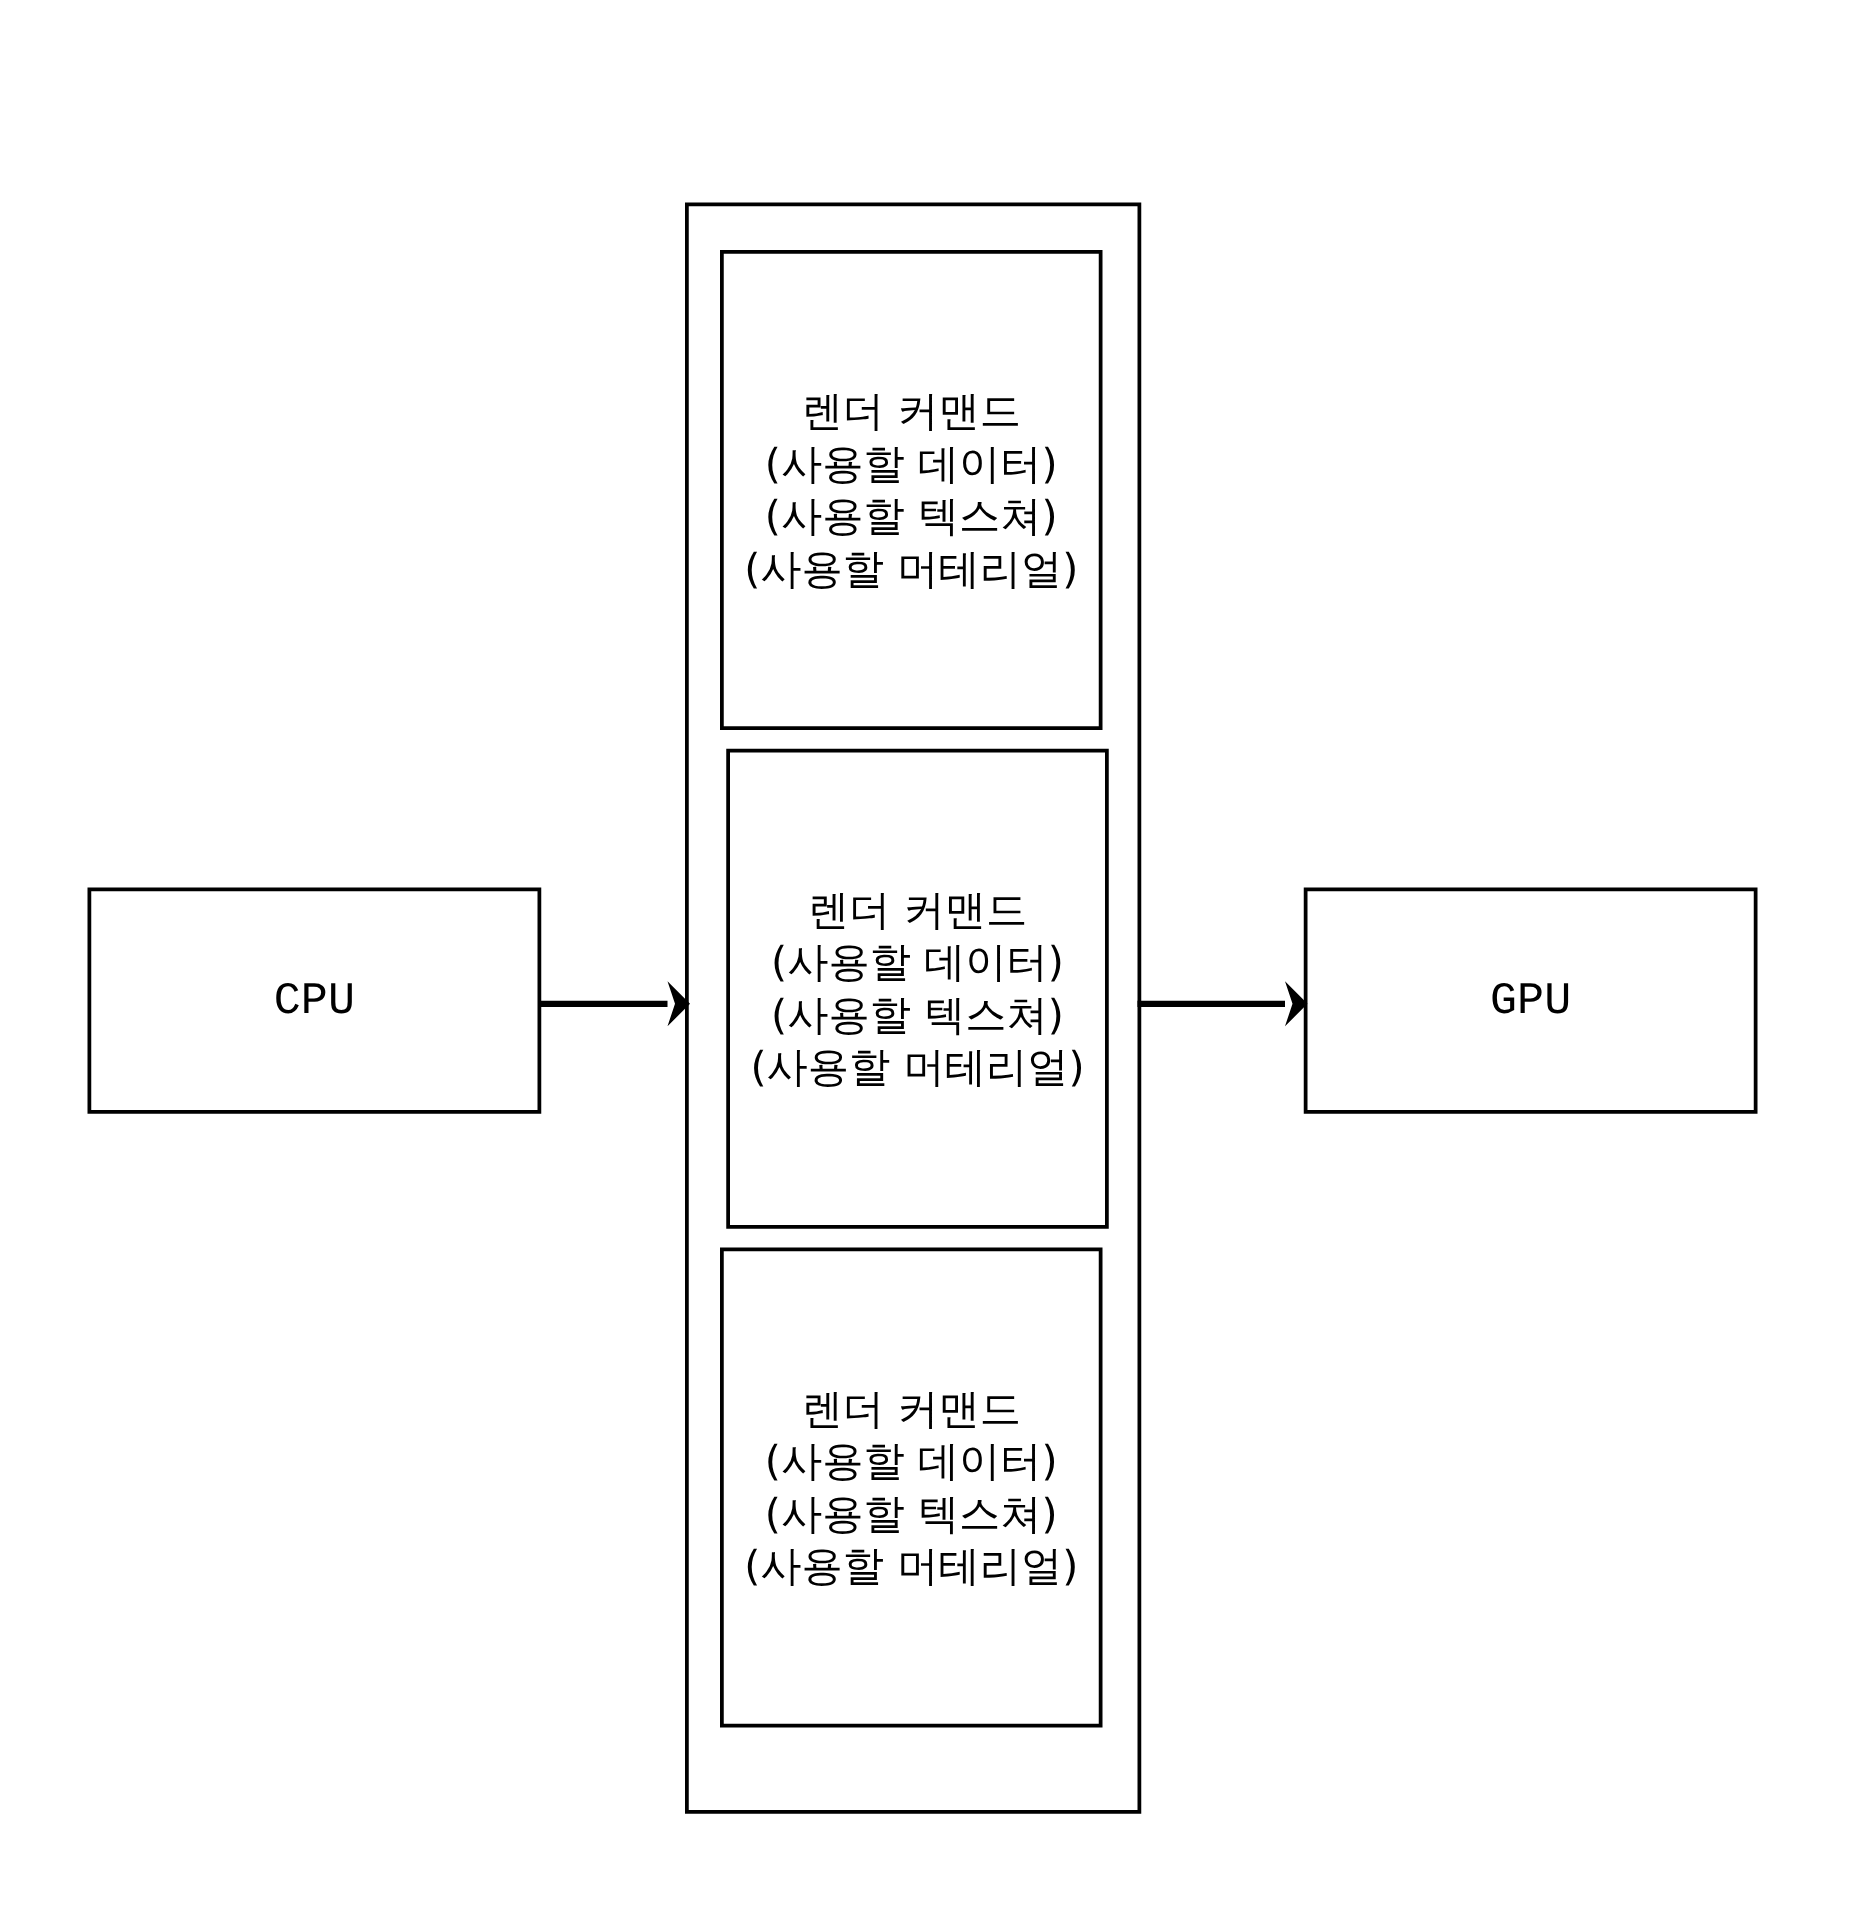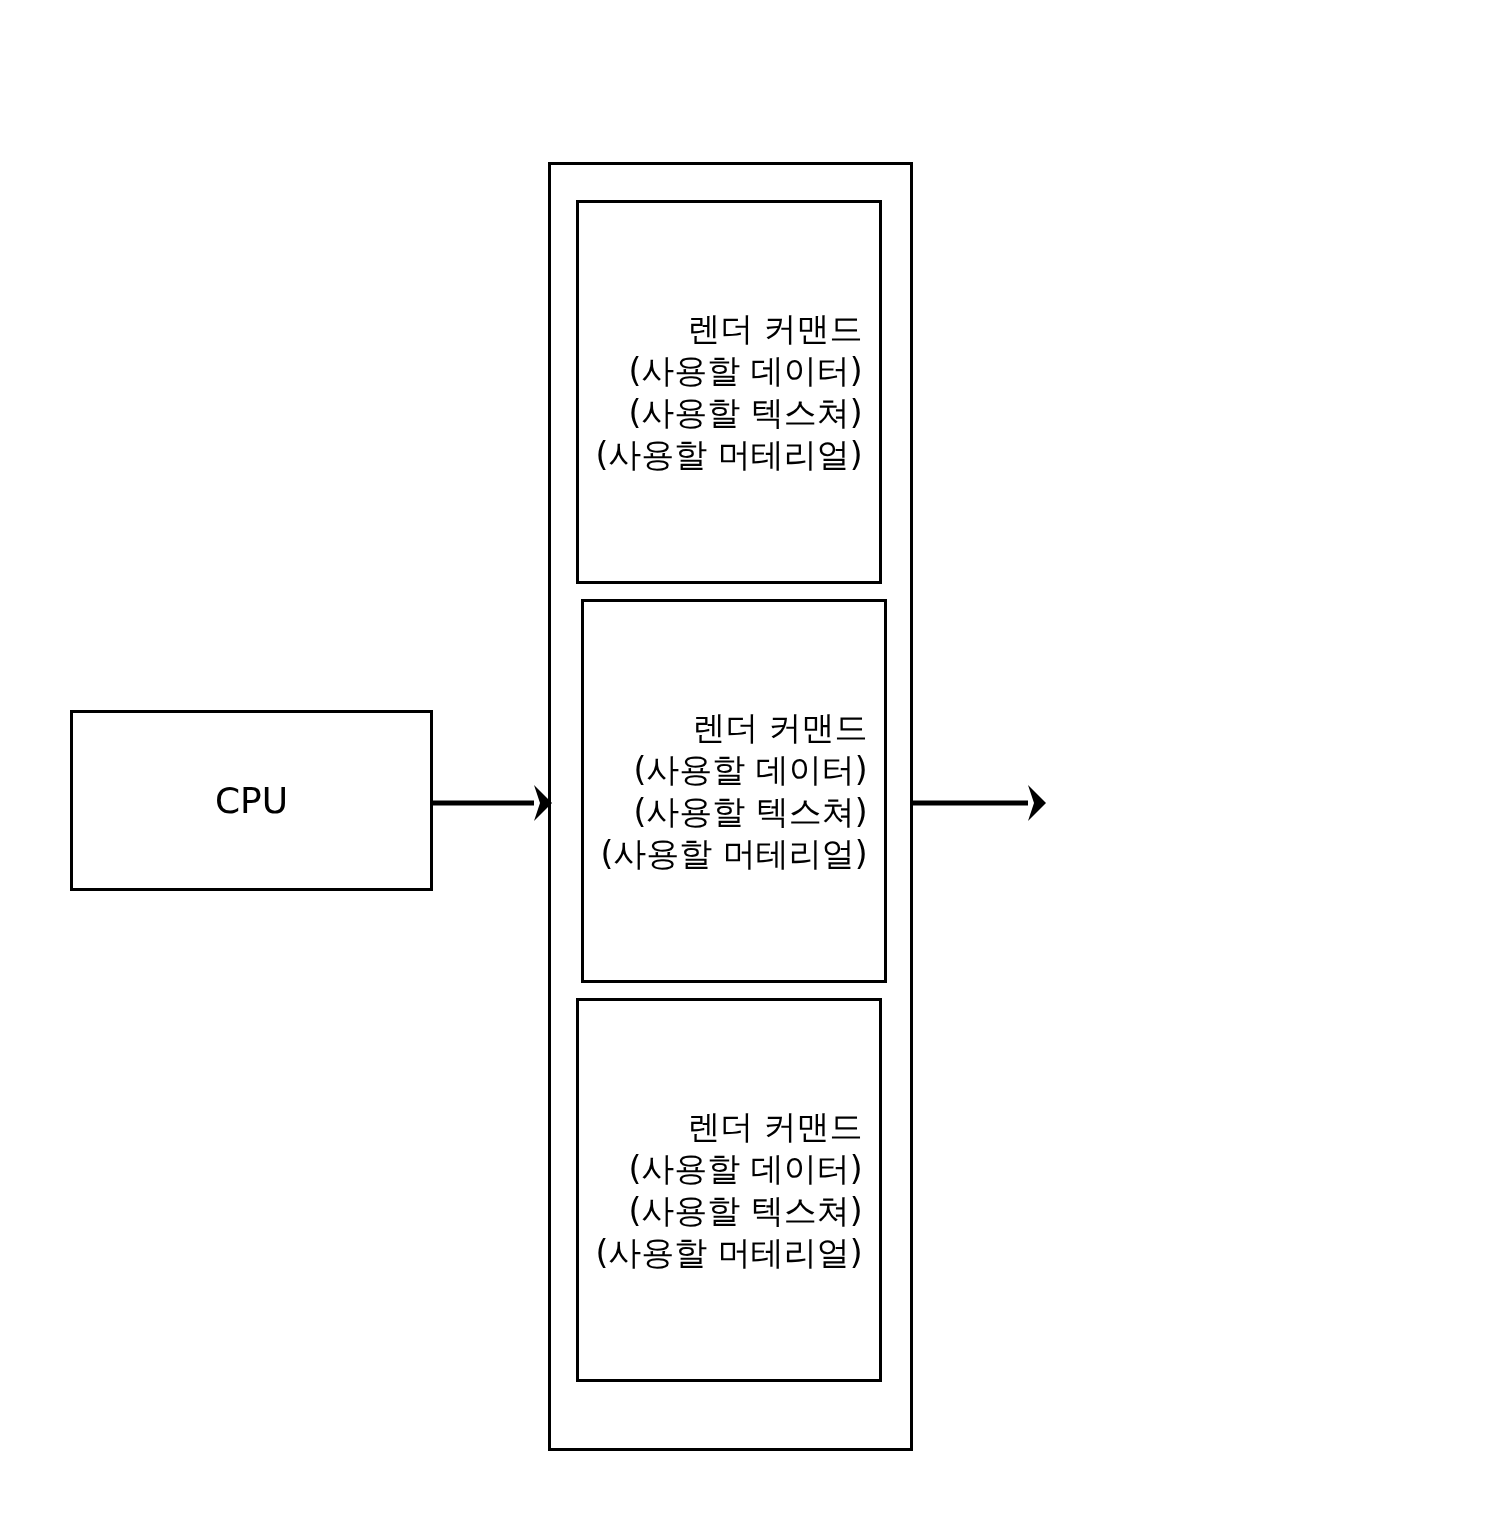--- a/index.html
+++ b/index.html
@@ -37,20 +37,21 @@
     position: absolute;
     box-sizing: border-box;
     border: 3px solid #000000;
     background: #ffffff;
   }
 
   .endpoint-box {
     display: flex;
     align-items: center;
     justify-content: center;
+    font-family: Liberation Mono, monospace;
   }
   .endpoint-label {
     font-size: 36px;
     line-height: 42px;
     color: #000000;
   }
 
   
   #cpu-box {
     left: 70px;
@@ -97,21 +98,21 @@
     height: 384px;
   }
   #command-card-2 {
     left: 576px;
     top: 998px;
     width: 306px;
     height: 384px;
   }
 
   .command-text {
-    text-align: right;
+    text-align: center;
     font-size: 33px;
     line-height: 42px;
     color: #000000;
     white-space: pre-line;
   }
 
   
   .arrow {
     position: absolute;
   }
@@ -131,20 +132,23 @@
 </head>
 <body>
 
 <div id="canvas">
 
 
   <div class="box endpoint-box" id="cpu-box">
     <span class="endpoint-label">CPU</span>
   </div>
 
+  <div class="box endpoint-box" id="gpu-box">
+    <span class="endpoint-label">GPU</span>
+  </div>
 
   <div class="box" id="queue-container"></div>
 
   <div class="command-card" id="command-card-0">
     <span class="command-text">렌더 커맨드
 (사용할 데이터)
 (사용할 텍스쳐)
 (사용할 머테리얼)</span>
   </div>
 

